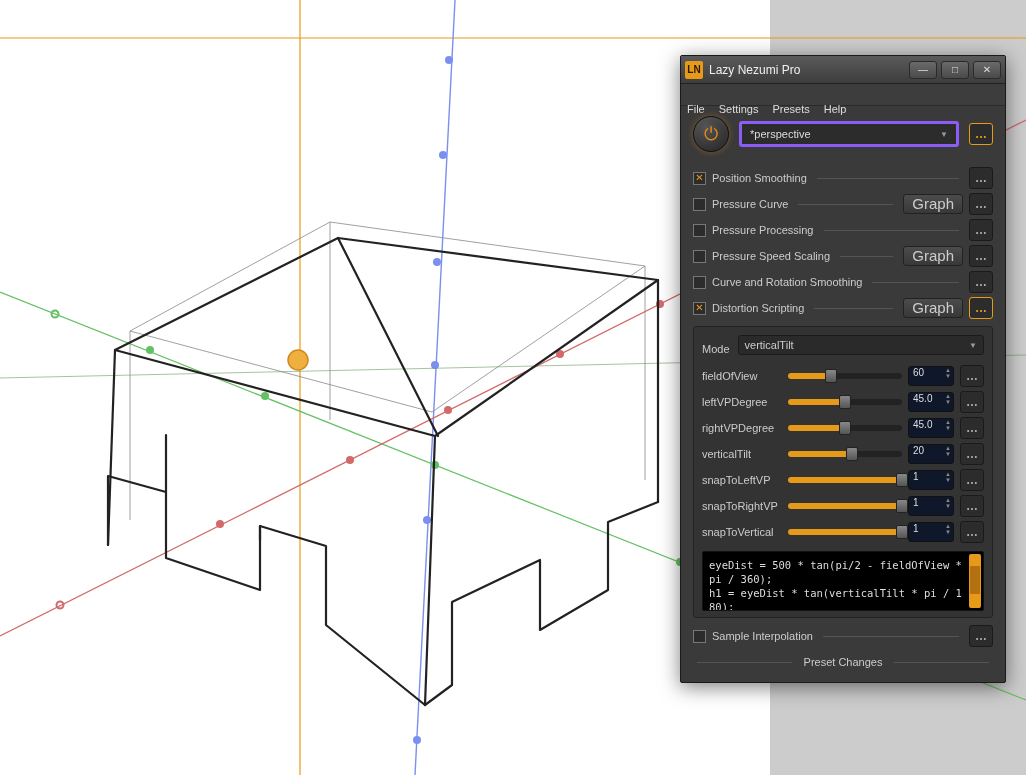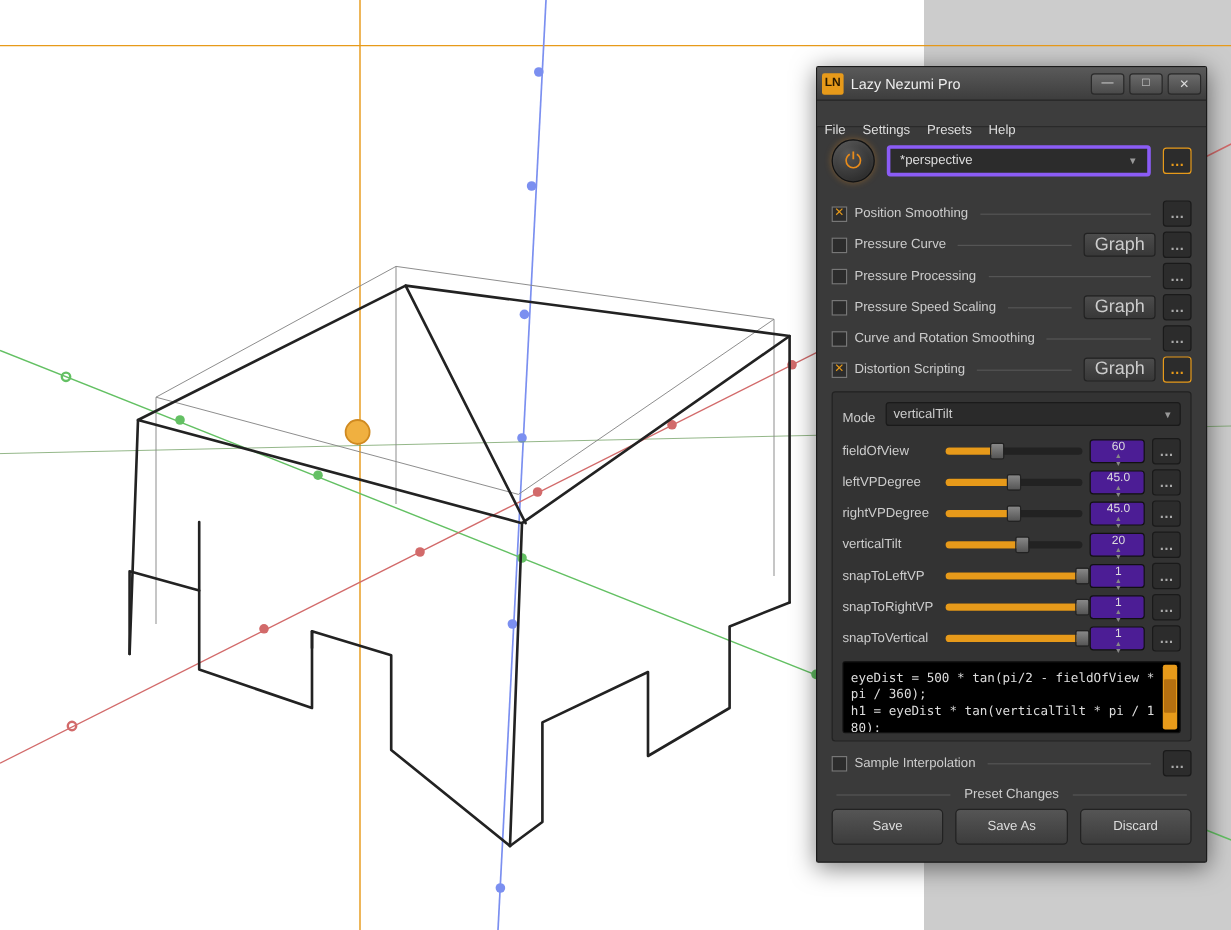--- a/index.html
+++ b/index.html
@@ -152,25 +152,24 @@
   }
   .slider .fill { position:absolute; left:0; top:0; bottom:0; background:#e79a1a; border-radius:3px; }
   .slider .thumb {
     position:absolute; top:50%; width:12px; height:14px;
     background:linear-gradient(to bottom,#888,#555);
     border:1px solid #222; border-radius:2px;
     transform:translate(-50%,-50%);
   }
   .numbox {
     width:46px; height:20px;
-    background:#4c1d95; border:1px solid #111; border-radius:3px;
+    background:#0f172a; border:1px solid #111; border-radius:3px;
     color:#ddd; font-size:10px;
-    display:flex; align-items:center; justify-content:space-between;
+    display:flex; align-items:flex-start; justify-content:space-between;
     padding:0 2px 0 4px;
-    flex-direction:column;
   }
   .numbox .spin { display:flex; flex-direction:column; font-size:6px; line-height:6px; color:#888; }
   .code-area {
     margin-top:6px;
     background:#000; border:1px solid #111; border-radius:2px;
     padding:6px 18px 6px 6px;
     font-family:Consolas,monospace;
     font-size:10.5px; line-height:14px;
     color:#ddd;
     position:relative;
@@ -436,19 +435,14 @@
       <span class="section-label">Sample Interpolation</span>
       <div class="hr-fill"></div>
       <div class="opt-btn plain">…</div>
     </div>
 
     <div class="preset-changes">
       <div class="hr-fill"></div>
       <span style="padding:0 8px">Preset Changes</span>
       <div class="hr-fill"></div>
     </div>
-    <div class="btnrow">
-      <div class="big-btn">Save</div>
-      <div class="big-btn">Save As</div>
-      <div class="big-btn">Discard</div>
-    </div>
   </div>
 </div>
 
 </body></html>

